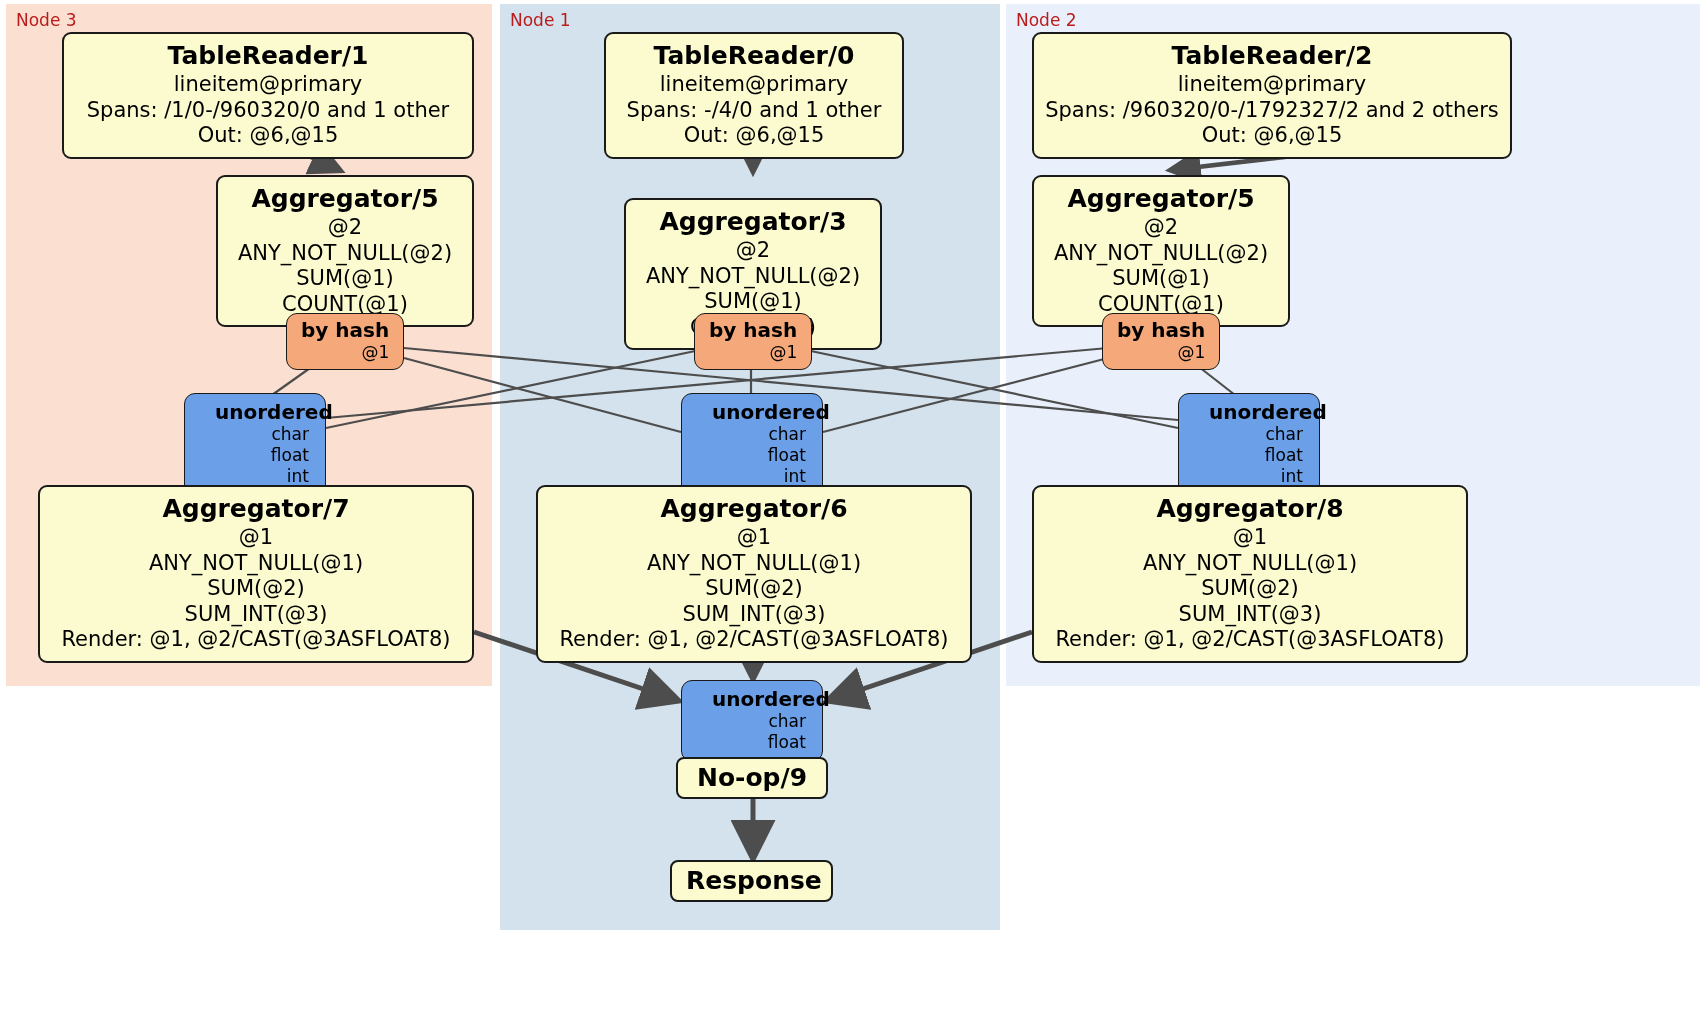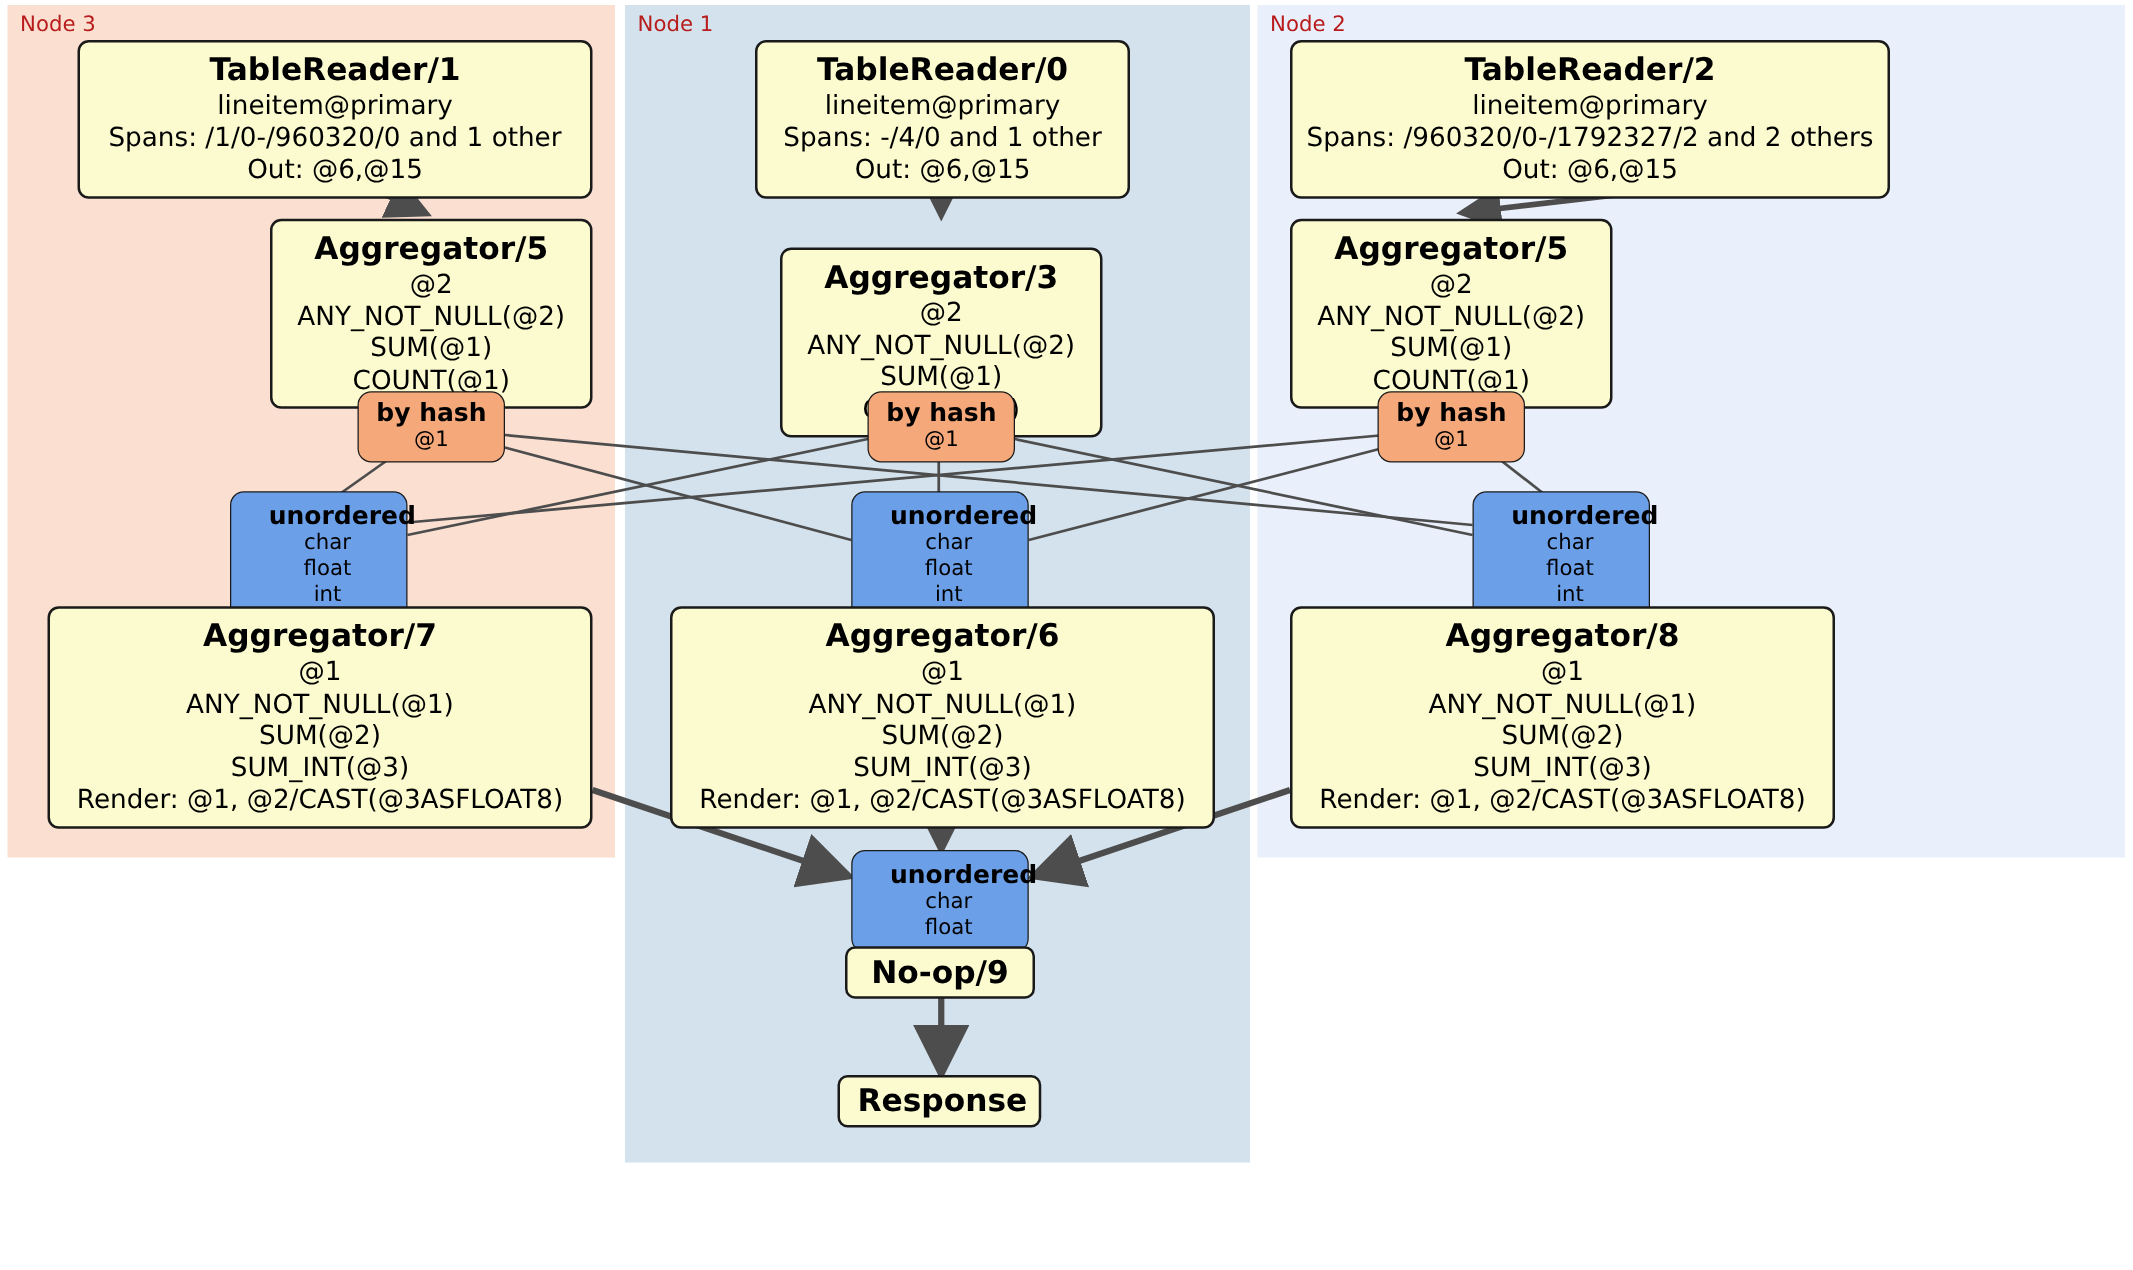--- a/index.html
+++ b/index.html
@@ -28,21 +28,21 @@
     position:absolute;box-sizing:border-box;
     background:#fbfbcf;border:2px solid #1a1a1a;border-radius:9px;
     text-align:center;padding:6px 10px 8px 10px;
     font-size:21px;line-height:25.5px;color:#000;
   }
   .proc .ttl{font-weight:bold;font-size:25px;line-height:32px;display:block;}
   .proc .ln{display:block;white-space:nowrap;}
 
   .router{
     position:absolute;box-sizing:border-box;border:1.5px solid #1a1a1a;
-    border-radius:11px;text-align:center;color:#000;
+    border-radius:11px;text-align:right;color:#000;
   }
   .router .ttl{font-weight:bold;font-size:20px;line-height:24px;display:block;}
   .router .ln{display:block;font-size:17px;line-height:21px;}
   .byhash{background:#f5a97a;padding:4px 14px 6px 14px;}
   .unordered{background:#6b9fe8;padding:6px 16px 8px 30px;}
 
   .smallbox{
     position:absolute;box-sizing:border-box;background:#fbfbcf;
     border:2px solid #1a1a1a;border-radius:8px;text-align:center;
     font-weight:bold;font-size:25px;line-height:34px;color:#000;

